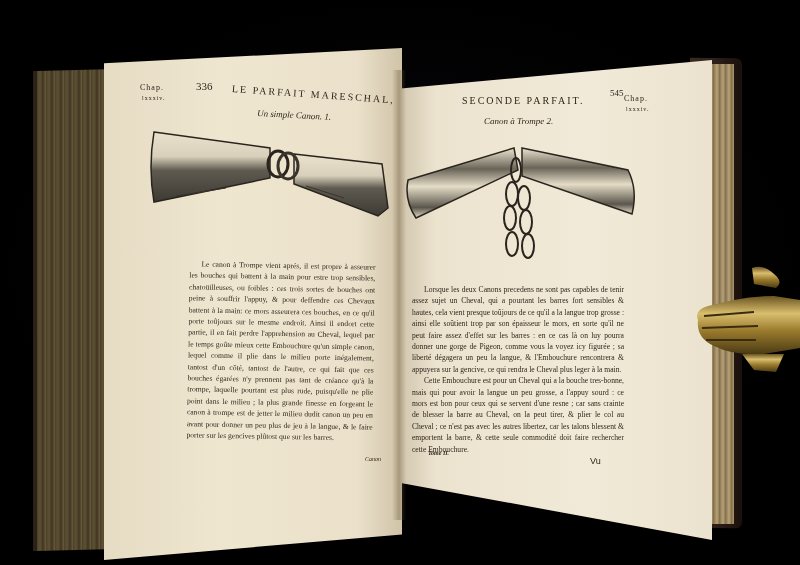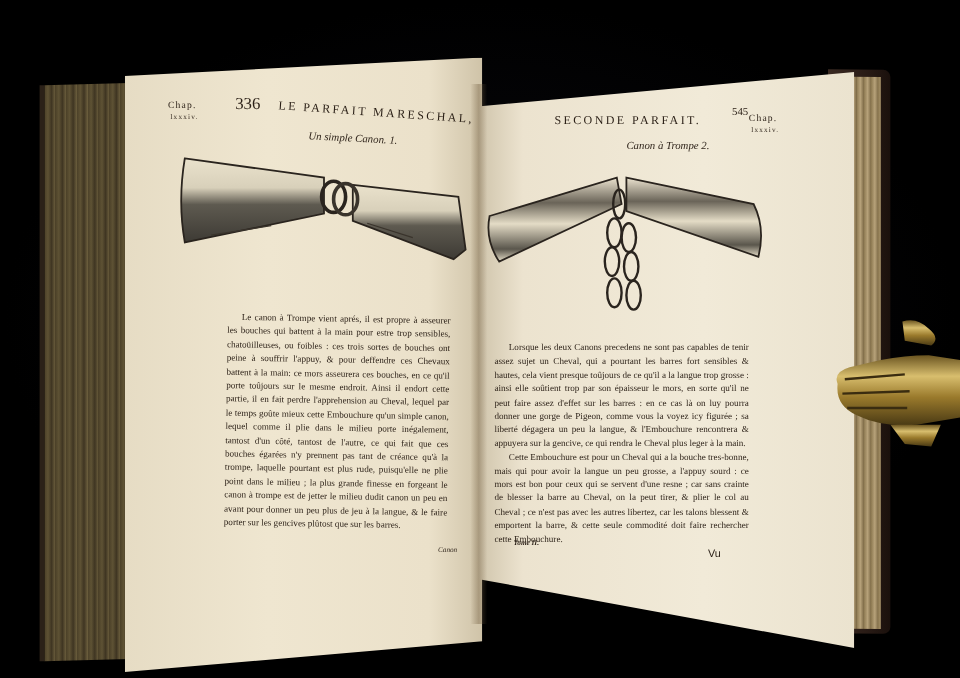--- a/index.html
+++ b/index.html
@@ -27,21 +27,21 @@
   <div class="edge-left"></div>
   <div class="cover-right"></div>
   <div class="edge-right"></div>
 
   <div class="page-left"></div>
   <div class="page-right"></div>
   <div class="gutter"></div>
 
   <div class="txt hdr" style="left:140px;top:83px;font-size:8px;letter-spacing:1px;">Chap.</div>
   <div class="txt small" style="left:142px;top:95px;">lxxxiv.</div>
-  <div class="txt" style="left:196px;top:80px;font-size:14px;font-family:'Liberation Serif',serif;">336</div>
+  <div class="txt" style="left:196px;top:80px;font-size:11px;font-family:'Liberation Serif',serif;">336</div>
   <div class="txt hdr" style="left:232px;top:83px;transform:rotate(4deg);transform-origin:left;">LE PARFAIT MARESCHAL,</div>
   <div class="txt caption" style="left:257px;top:110px;transform:rotate(3deg);">Un simple Canon. 1.</div>
 
   <svg style="position:absolute;left:146px;top:128px;" width="246" height="92" viewBox="0 0 246 92">
     <defs>
       <linearGradient id="gL" x1="0" y1="0" x2="0" y2="1">
         <stop offset="0" stop-color="#eae2cc"></stop>
           <stop offset="0.35" stop-color="#d8d0ba"></stop>
         <stop offset="0.55" stop-color="#5e5a50"></stop>
           <stop offset="1" stop-color="#3d3a34"></stop>
@@ -57,21 +57,21 @@
 
   <div class="txt body" style="left:188px;top:260px;width:186px;transform:rotate(1deg);">
     <p>Le canon à Trompe vient aprés, il est propre à asseurer les bouches qui battent à la main pour estre trop sensibles, chatoüilleuses, ou foibles : ces trois sortes de bouches ont peine à souffrir l'appuy, &amp; pour deffendre ces Chevaux battent à la main: ce mors asseurera ces bouches, en ce qu'il porte toûjours sur le mesme endroit. Ainsi il endort cette partie, il en fait perdre l'apprehension au Cheval, lequel par le temps goûte mieux cette Embouchure qu'un simple canon, lequel comme il plie dans le milieu porte inégalement, tantost d'un côté, tantost de l'autre, ce qui fait que ces bouches égarées n'y prennent pas tant de créance qu'à la trompe, laquelle pourtant est plus rude, puisqu'elle ne plie point dans le milieu ; la plus grande finesse en forgeant le canon à trompe est de jetter le milieu dudit canon un peu en avant pour donner un peu plus de jeu à la langue, &amp; le faire porter sur les gencives plûtost que sur les barres.</p>
   </div>
   <div class="txt" style="left:365px;top:456px;font-size:6px;font-style:italic;font-family:'Liberation Serif',serif;">Canon</div>
 
   <div class="txt hdr" style="left:462px;top:95px;">SECONDE PARFAIT.</div>
   <div class="txt" style="left:610px;top:88px;font-size:9px;font-family:'Liberation Serif',serif;">545</div>
   <div class="txt hdr" style="left:624px;top:94px;font-size:8px;letter-spacing:1px;">Chap.</div>
   <div class="txt small" style="left:626px;top:106px;">lxxxiv.</div>
-  <div class="txt caption" style="left:484px;top:116px;margin-left:38px;">Canon à Trompe 2.</div>
+  <div class="txt caption" style="left:484px;top:116px;">Canon à Trompe 2.</div>
 
   <svg style="position:absolute;left:402px;top:140px;" width="240" height="124" viewBox="0 0 240 124">
     <defs>
       <linearGradient id="gR" x1="0" y1="0" x2="0" y2="1">
         <stop offset="0" stop-color="#ece4d0"></stop>
           <stop offset="0.3" stop-color="#6a6458"></stop>
         <stop offset="0.55" stop-color="#e4dcc6"></stop>
           <stop offset="0.85" stop-color="#5a564c"></stop>
           <stop offset="1" stop-color="#e6dec8"></stop>
       </linearGradient>

